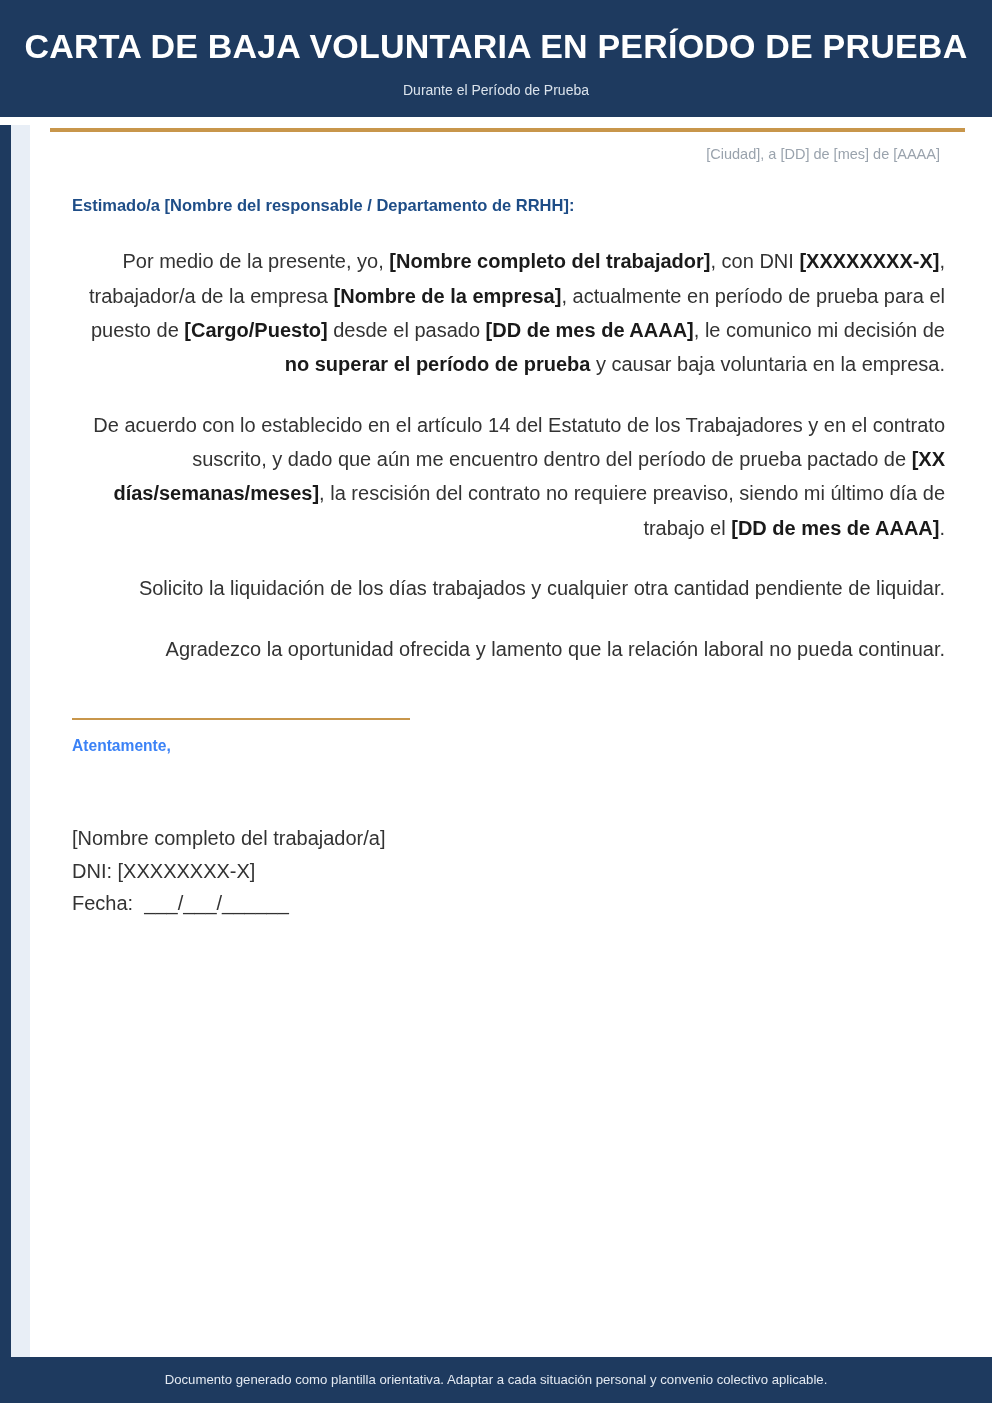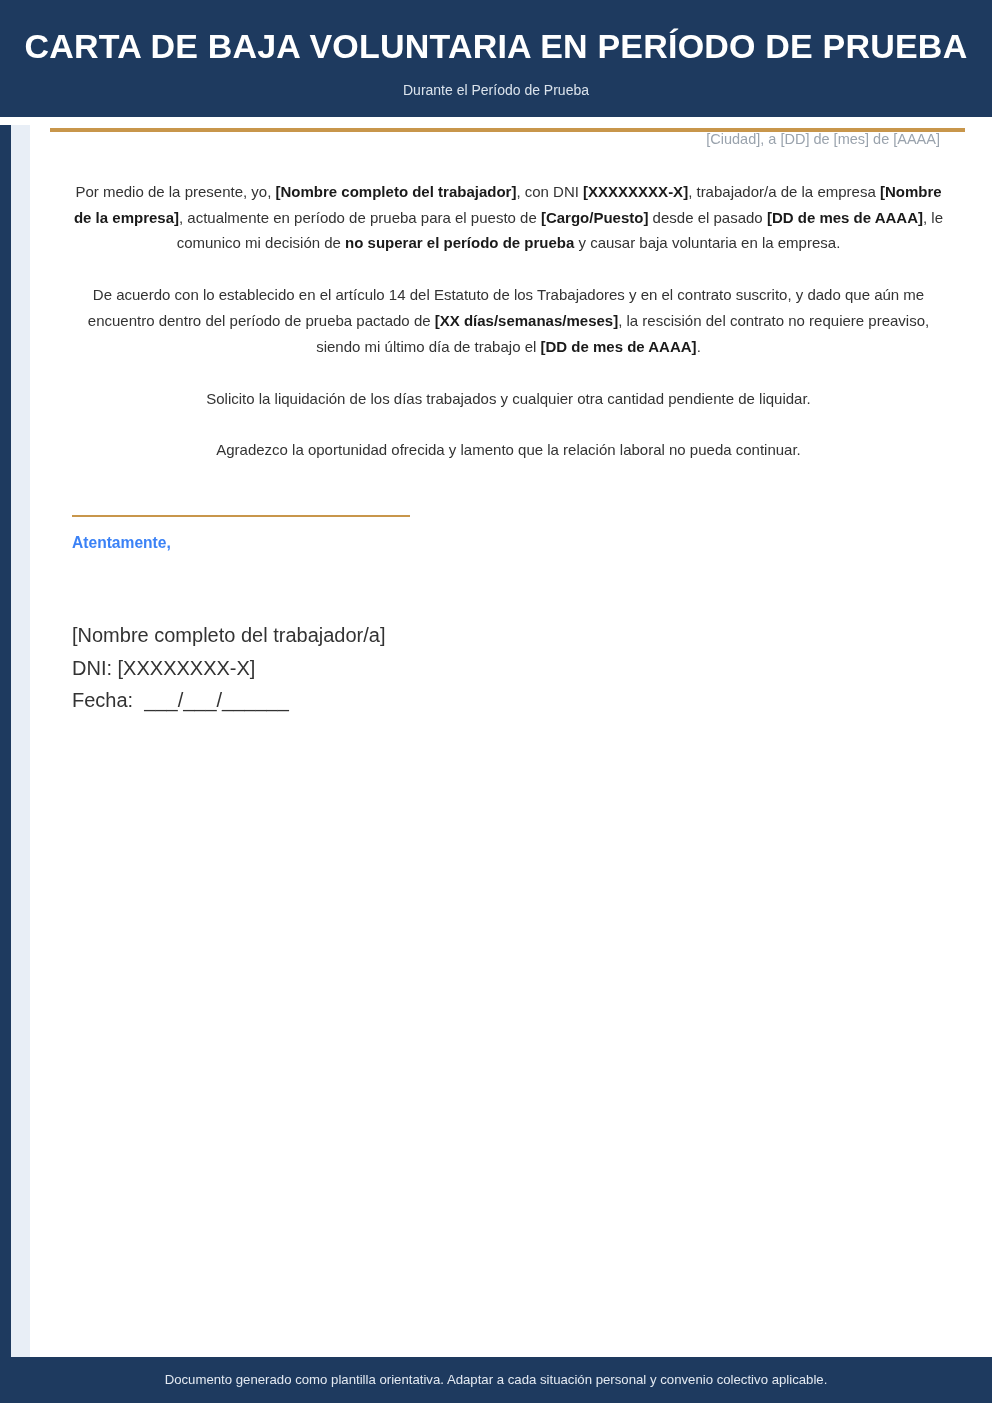--- a/index.html
+++ b/index.html
@@ -77,21 +77,21 @@
     left: 20px;
     top: 11px;
     width: 915px;
     height: 4px;
     background: #c8964b;
   }
 
   .content {
     position: absolute;
     left: 42px;
-    top: 13px;
+    top: 28px;
     width: 873px;
   }
 
   .date-line {
     text-align: right;
     color: #9aa3ad;
     font-size: 14.5px;
     line-height: 1.3;
     margin: 0 0 30px 0;
     padding-right: 5px;
@@ -100,24 +100,24 @@
   .salutation {
     color: #1e4d87;
     font-size: 16.5px;
     font-weight: bold;
     margin: 0 0 28px 0;
     line-height: 1.35;
   }
 
   .para {
     color: #333333;
-    font-size: 15px;
+    font-size: 20px;
     line-height: 1.72;
     margin: 0 0 26px 0;
-    text-align: center;
+    text-align: right;
   }
   .para b, .para strong {
     font-weight: bold;
     color: #1a1a1a;
   }
 
   .sig-block {
     margin-top: 52px;
   }
   .gold-rule-sig {
@@ -175,20 +175,21 @@
   <div class="rail-light"></div>
 
   <div class="sheet">
 
     <div class="gold-rule-top"></div>
 
     <div class="content">
 
       <div class="date-line">[Ciudad], a [DD] de [mes] de [AAAA]</div>
 
+      <div class="salutation">Estimado/a [Nombre del responsable / Departamento de RRHH]:</div>
 
       <div>
         <p class="para"><span>Por medio de la presente, yo, </span><b>[Nombre completo del trabajador]</b><span>, con DNI </span><b>[XXXXXXXX-X]</b><span>, trabajador/a de la empresa </span><b>[Nombre de la empresa]</b><span>, actualmente en período de prueba para el puesto de </span><b>[Cargo/Puesto]</b><span> desde el pasado </span><b>[DD de mes de AAAA]</b><span>, le comunico mi decisión de </span><b>no superar el período de prueba</b><span> y causar baja voluntaria en la empresa.</span></p>
         <p class="para"><span>De acuerdo con lo establecido en el artículo 14 del Estatuto de los Trabajadores y en el contrato suscrito, y dado que aún me encuentro dentro del período de prueba pactado de </span><b>[XX días/semanas/meses]</b><span>, la rescisión del contrato no requiere preaviso, siendo mi último día de trabajo el </span><b>[DD de mes de AAAA]</b><span>.</span></p>
         <p class="para"><span>Solicito la liquidación de los días trabajados y cualquier otra cantidad pendiente de liquidar.</span></p>
         <p class="para"><span>Agradezco la oportunidad ofrecida y lamento que la relación laboral no pueda continuar.</span></p>
       </div>
 
       <div class="sig-block">
         <div class="gold-rule-sig"></div>

